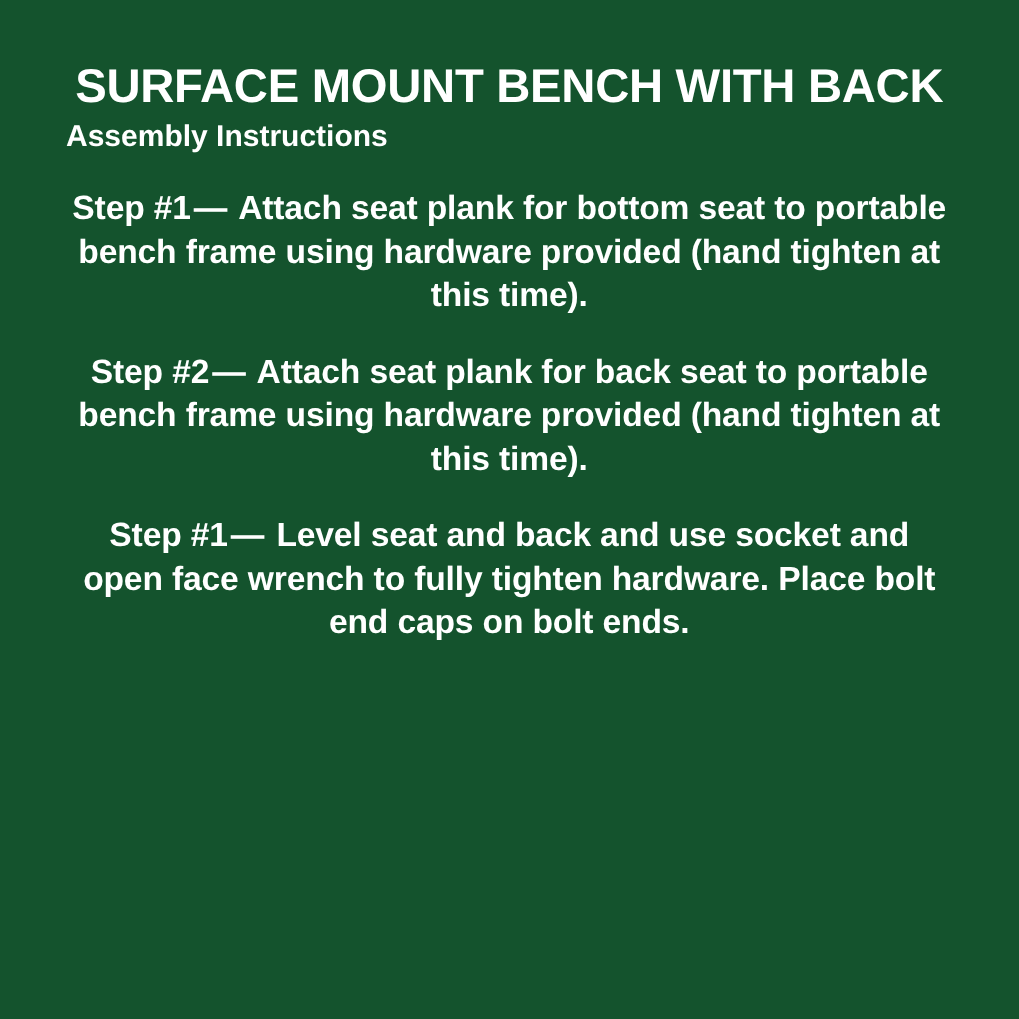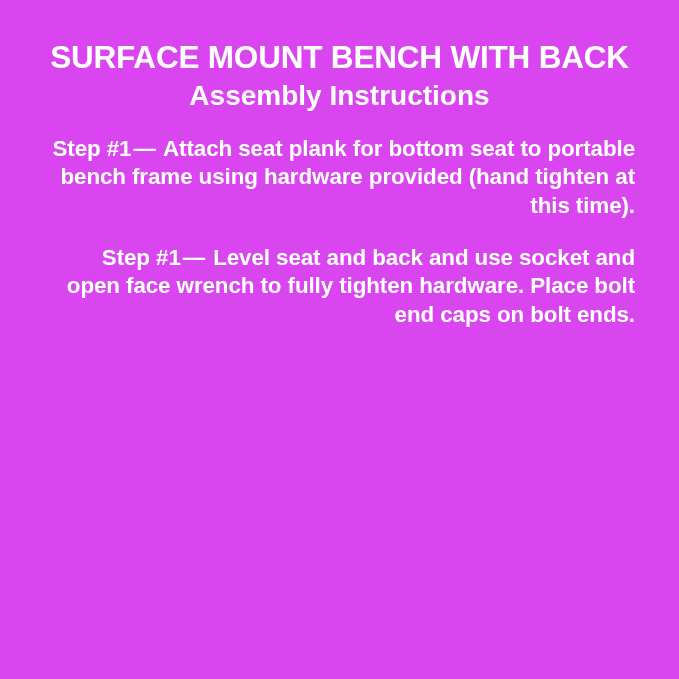--- a/index.html
+++ b/index.html
@@ -12,50 +12,50 @@
     background: #000000;
     font-family: "Liberation Sans", sans-serif;
     color: #ffffff;
     overflow: hidden;
   }
   .sheet {
     width: 679px;
     height: 679px;
     box-sizing: border-box;
     padding: 40px 44px 0 44px;
-    background: #d946ef;
+    background: #14532d;
     position: relative;
   }
   .title {
     font-size: 31.5px;
     font-weight: bold;
     letter-spacing: -0.2px;
     text-align: center;
     line-height: 1.08;
     margin: 0;
     padding: 0 0 2px 0;
     white-space: nowrap;
   }
   .subtitle {
-    font-size: 28px;
+    font-size: 20px;
     font-weight: bold;
-    text-align: center;
+    text-align: left;
     line-height: 1.15;
     margin: 0;
     padding: 4px 0 0 0;
   }
   .steps {
     margin-top: 22px;
   }
   .step {
     font-size: 22.4px;
     font-weight: bold;
     line-height: 1.28;
     margin-bottom: 23px;
-    text-align: right;
+    text-align: center;
     letter-spacing: -0.1px;
   }
   .step:last-child {
     margin-bottom: 0;
   }
   .step-label {
     white-space: nowrap;
   }
   .dash {
     padding: 0 2px;
@@ -68,20 +68,23 @@
 
   <h1 class="title">SURFACE MOUNT BENCH WITH BACK</h1>
   <h2 class="subtitle">Assembly Instructions</h2>
 
   <div class="steps">
 
     <p class="step">
       <span class="step-label">Step #1</span><span class="dash">—</span> <span>Attach seat plank for bottom seat to portable bench frame using hardware provided (hand tighten at this time).</span>
     </p>
 
+    <p class="step">
+      <span class="step-label">Step #2</span><span class="dash">—</span> <span>Attach seat plank for back seat to portable bench frame using hardware provided (hand tighten at this time).</span>
+    </p>
 
     <p class="step">
       <span class="step-label">Step #1</span><span class="dash">—</span> <span>Level seat and back and use socket and open face wrench to fully tighten hardware. Place bolt end caps on bolt ends.</span>
     </p>
 
 
   </div>
 </div>
 
 </body></html>

